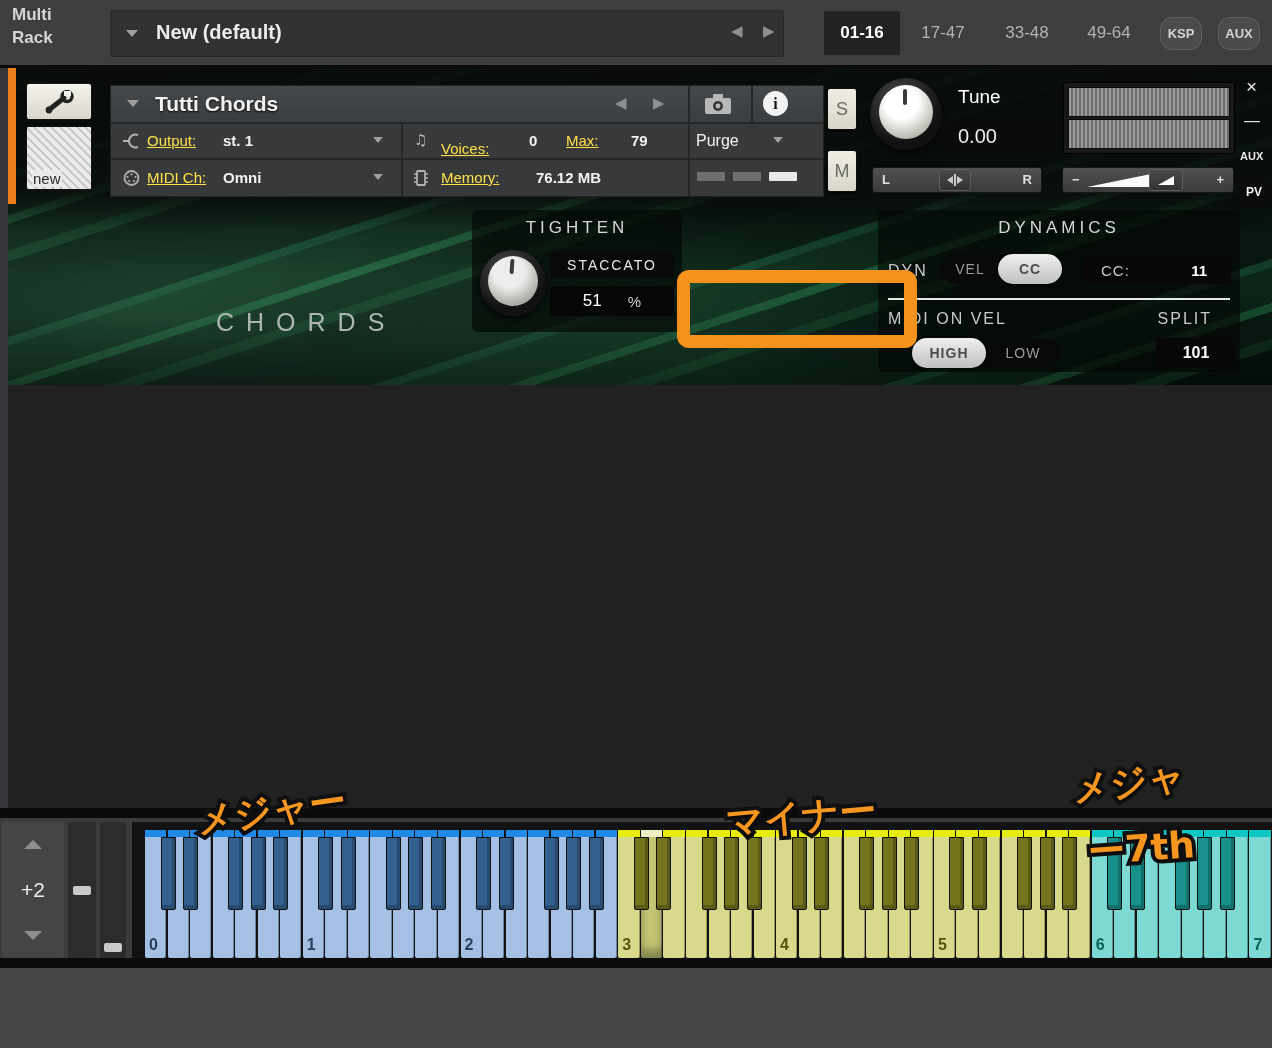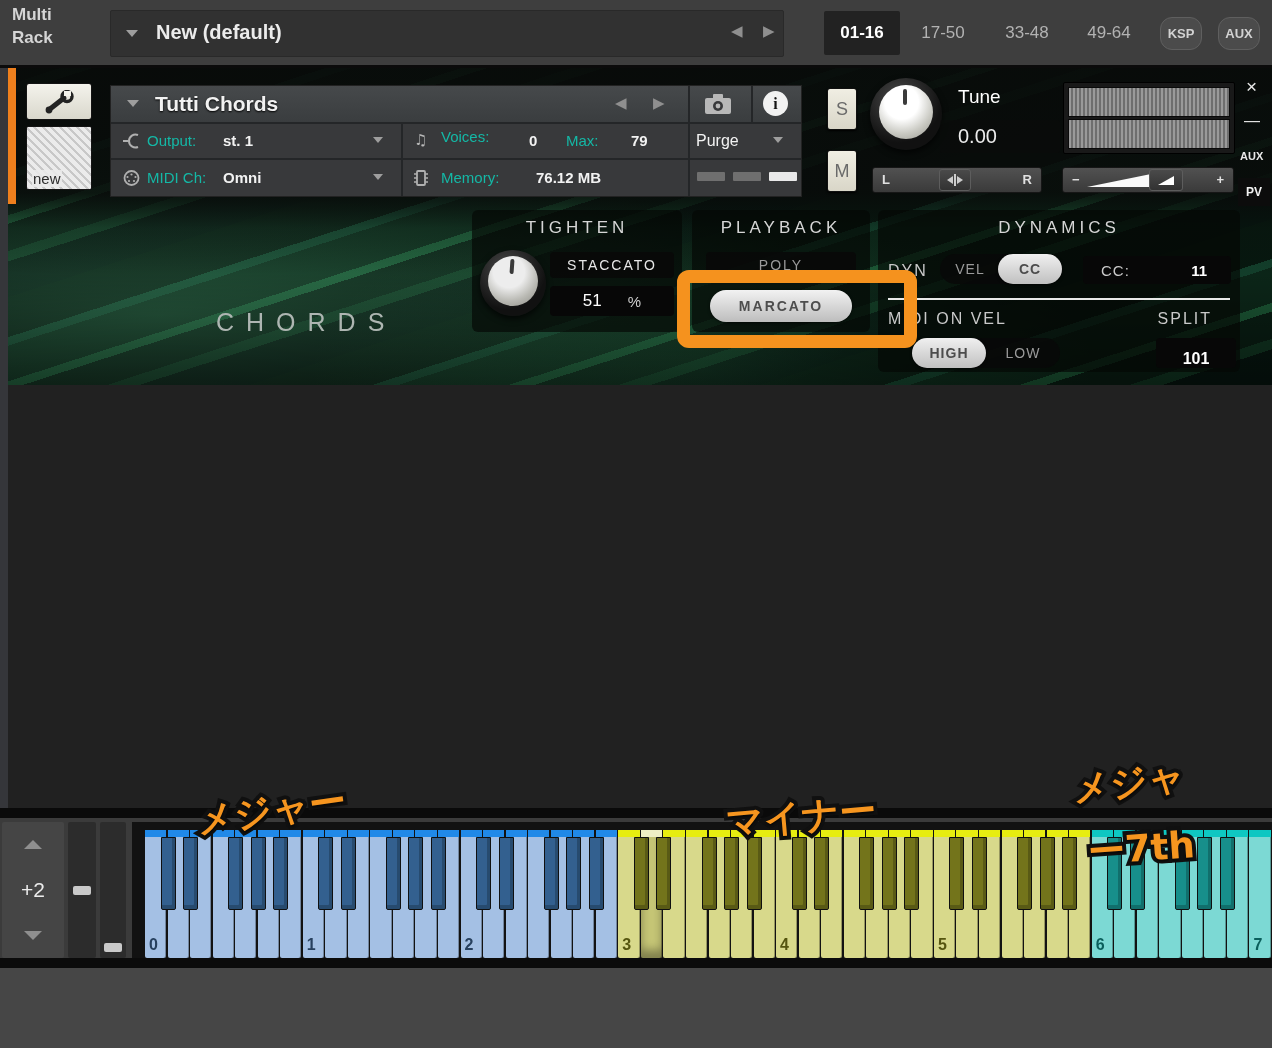--- a/index.html
+++ b/index.html
@@ -35,26 +35,26 @@
       #0c1f14;}
   .orangebar{left:8px;top:68px;width:8px;height:136px;background:#ee7f1d;}
 
   .toolbtn{left:26px;top:83px;width:64px;height:35px;background:linear-gradient(#f4f3ec,#d9d7cc);
     border:1px solid #141414;border-radius:3px;display:flex;align-items:center;justify-content:center;}
   .newbtn{left:26px;top:126px;width:64px;height:62px;border:1px solid #141414;border-radius:2px;
     background:repeating-linear-gradient(45deg,#c8c8c8 0 2px,#ebebeb 2px 6px);}
   .newbtn span{position:absolute;left:5px;bottom:2px;font-size:15px;color:#2c2c2c;background:rgba(235,235,235,0.85);padding:0 1px;}
 
   
-  .ihdr{left:110px;top:85px;width:690px;height:110px;background:#38393b;border:1px solid #222;}
+  .ihdr{left:110px;top:85px;width:690px;height:110px;background:#38393b;border:1px solid #222;padding-left:22px;}
   .ihdr .row1{position:absolute;left:0;top:0;width:100%;height:36px;background:linear-gradient(#46494b,#3a3d3f);border-bottom:2px solid #242628;}
   .ihdr .row2{position:absolute;left:0;top:38px;width:100%;height:34px;border-bottom:2px solid #242628;}
   .ihdr .row3{position:absolute;left:0;top:74px;width:100%;height:36px;}
   .vdiv{position:absolute;top:0;width:2px;height:100%;background:#242628;}
-  .hlabel{color:#14b8a6;font-size:15px;}
+  .hlabel{color:#fde047;font-size:15px;text-decoration:underline;}
   .hvalue{color:#f2f2f2;font-size:15px;font-weight:600;}
   .ititle{left:44px;top:6px;font-size:21px;font-weight:700;color:#f2f2f2;text-shadow:0 1px 2px #000;}
   .infocircle{width:25px;height:25px;border-radius:50%;background:#f2f2f2;color:#151515;
     font-weight:700;font-size:16px;display:flex;align-items:center;justify-content:center;font-family:"Liberation Serif",serif;}
   .membar{position:absolute;top:12px;height:9px;border-radius:1px;}
 
   .smbtn{left:827px;width:28px;height:40px;background:linear-gradient(#f0eee3,#d9d6c8);border:1px solid #101010;
     border-radius:3px;color:#6a6a6a;font-size:18px;display:flex;align-items:center;justify-content:center;box-shadow:0 1px 2px #000;}
 
   
@@ -131,21 +131,21 @@
       <div>Multi</div>
         <div>Rack</div>
     </div>
     <div class="abs presetbox">
       <div class="abs caret-down" style="left:15px;top:19px;"></div>
       <div class="abs preset-title">New (default)</div>
       <span class="abs navarrow" style="left:620px;top:11px;">◀</span>
       <span class="abs navarrow" style="left:652px;top:11px;">▶</span>
     </div>
     <div class="abs tab-active">01-16</div>
-    <div class="abs tab" style="left:915px;width:56px;">17-50</div>
+    <div class="abs tab" style="left:915px;width:56px;">17-47</div>
     <div class="abs tab" style="left:997px;width:60px;">33-48</div>
     <div class="abs tab" style="left:1079px;width:60px;">49-64</div>
     <div class="abs sqbtn" style="left:1160px;">KSP</div>
     <div class="abs sqbtn" style="left:1218px;">AUX</div>
   </div>
 
   <div class="abs rack"></div>
   <div class="abs topline"></div>
   <div class="abs rack-frame"></div>
 
@@ -183,21 +183,21 @@
     <div class="row2">
       <svg class="abs" style="left:12px;top:9px;" width="18" height="16" viewBox="0 0 18 16">
         <line x1="0" y1="8" x2="6" y2="8" stroke="#b0b0b0" stroke-width="2"></line>
         <path d="M15 2 a6.5 6.5 0 1 0 0 12" fill="none" stroke="#b0b0b0" stroke-width="2"></path>
       </svg>
       <span class="abs hlabel" style="left:36px;top:8px;">Output:</span>
       <span class="abs hvalue" style="left:112px;top:8px;">st. 1</span>
       <div class="abs caret-down" style="left:262px;top:13px;border-left-width:5px;border-right-width:5px;border-top-width:6px;"></div>
       <div class="vdiv" style="left:290px;"></div>
       <span class="abs icon-gray" style="left:303px;top:7px;font-size:15px;font-family:'DejaVu Sans',sans-serif;">♫</span>
-      <span class="abs hlabel" style="left:330px;top:4px;">Voices:</span>
+      <span class="abs hlabel" style="left:330px;top:16px;">Voices:</span>
       <span class="abs hvalue" style="left:418px;top:8px;">0</span>
       <span class="abs hlabel" style="left:455px;top:8px;">Max:</span>
       <span class="abs hvalue" style="left:520px;top:8px;">79</span>
       <div class="vdiv" style="left:577px;"></div>
       <span class="abs hvalue" style="left:585px;top:8px;font-weight:400;font-size:16px;">Purge</span>
       <div class="abs caret-down" style="left:662px;top:13px;border-left-width:5px;border-right-width:5px;border-top-width:6px;"></div>
     </div>
     <div class="row3">
       <svg class="abs" style="left:12px;top:10px;" width="17" height="16" viewBox="0 0 17 16">
         <circle cx="8.5" cy="8" r="7" fill="none" stroke="#b0b0b0" stroke-width="1.8"></circle>
@@ -284,45 +284,40 @@
       <div class="knob-inner" style="left:8px;top:6px;width:50px;height:50px;background:radial-gradient(circle at 42% 32%, #ededed 0 35%, #b9b9b3 65%, #878780);"></div>
       <div class="knob-pointer" style="left:30px;top:9px;width:4px;height:15px;transform:rotate(4deg);"></div>
     </div>
     <div class="pill-dark" style="left:78px;top:42px;width:124px;height:26px;">STACCATO</div>
     <div class="pill-dark" style="left:78px;top:76px;width:124px;height:30px;background:#070707;">
       <span style="color:#fff;font-size:17px;letter-spacing:0;margin-right:26px;">51</span>
       <span style="color:#cfcfcf;font-size:15px;letter-spacing:0;">%</span>
     </div>
   </div>
 
-  <div class="abs cbox" style="left:692px;top:210px;width:178px;height:122px;">
-    <div class="cbox-title">PLAYBACK</div>
-    <div class="pill-dark" style="left:14px;top:42px;width:150px;height:26px;color:#9a9a9a;">POLY</div>
-    <div class="pill-light" style="left:18px;top:80px;width:142px;height:32px;">MARCATO</div>
-  </div>
 
   <div class="abs cbox" style="left:878px;top:210px;width:362px;height:162px;">
     <div class="cbox-title">DYNAMICS</div>
     <span class="dynlab" style="left:10px;top:52px;">DYN</span>
     <div class="toggle" style="left:62px;top:44px;width:122px;height:30px;">
       <div class="tog-off" style="left:0;width:60px;">VEL</div>
       <div class="tog-on" style="left:58px;width:64px;">CC</div>
     </div>
     <div class="valpill" style="left:205px;top:46px;width:148px;height:28px;">
       <span style="color:#c9c9c9;font-size:15px;letter-spacing:1px;margin-left:18px;">CC:</span>
       <span style="color:#fff;font-size:15px;font-weight:700;margin-left:auto;margin-right:24px;">11</span>
     </div>
     <div class="abs" style="left:10px;top:88px;width:342px;height:2px;background:#e8e8e8;"></div>
     <span class="dynlab" style="left:10px;top:100px;">MIDI ON VEL</span>
     <span class="dynlab" style="right:28px;top:100px;">SPLIT</span>
     <div class="toggle" style="left:34px;top:128px;width:148px;height:30px;">
       <div class="tog-on" style="left:0;width:74px;">HIGH</div>
       <div class="tog-off" style="left:74px;width:74px;">LOW</div>
     </div>
-    <div class="valpill" style="left:278px;top:128px;width:80px;height:30px;justify-content:center;align-items:flex-end;">
+    <div class="valpill" style="left:278px;top:128px;width:80px;height:30px;justify-content:center;">
       <span style="color:#fff;font-size:16px;font-weight:600;">101</span>
     </div>
   </div>
 
   <div class="abs hilite"></div>
 
   <div class="abs sep"></div>
   <div class="abs kbdbar">
     <div class="transpose abs" style="left:2px;top:4px;">
       <div class="tri-up" style="position:absolute;left:22px;top:18px;"></div>

